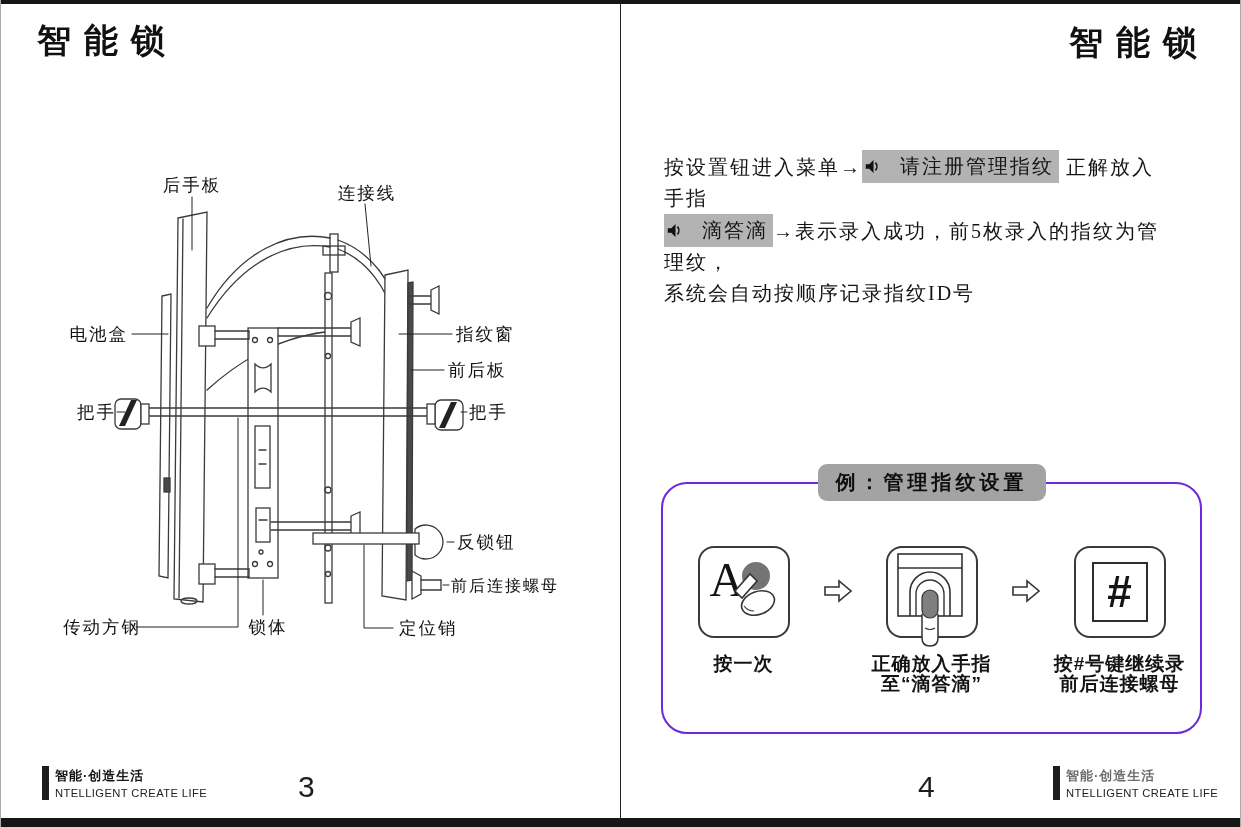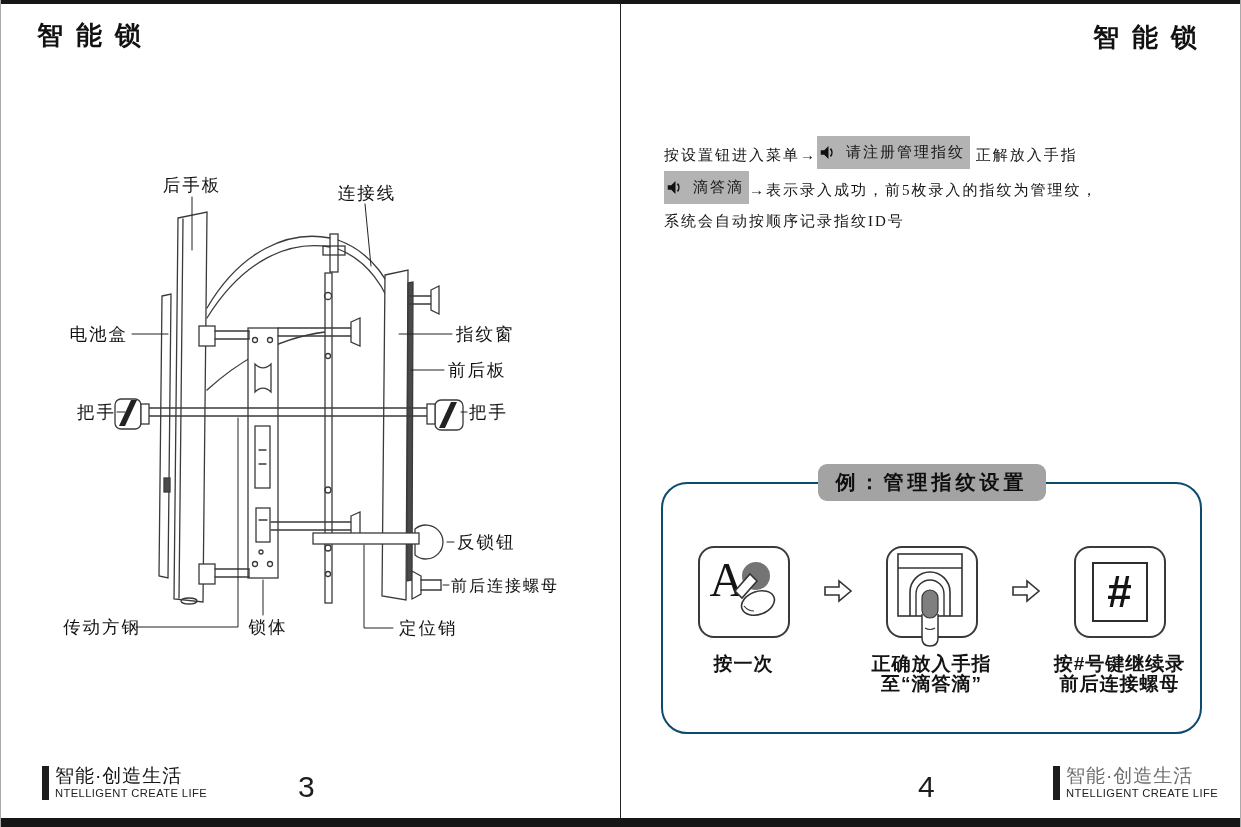--- a/index.html
+++ b/index.html
@@ -6,21 +6,21 @@
   .page{
     position:relative;width:1241px;height:827px;background:#fff;
     font-family:"Liberation Sans",sans-serif;color:#1a1a1a;
     border-left:1px solid #aaa;border-right:1px solid #aaa;box-sizing:border-box;
     overflow:hidden;margin:0 auto;
   }
   .strip-top{position:absolute;left:0;top:0;width:100%;height:4px;background:#161616;}
   .strip-bottom{position:absolute;left:0;bottom:0;width:100%;height:9px;background:#161616;}
   .divider{position:absolute;left:619px;top:4px;bottom:9px;width:1px;background:#222;}
 
-  .title{position:absolute;font-size:26px;font-weight:bold;letter-spacing:13px;color:#111;white-space:nowrap;}
+  .title{position:absolute;font-size:34px;font-weight:bold;letter-spacing:13px;color:#111;white-space:nowrap;}
   .title-left{left:36px;top:18px;}
   .title-right{right:30px;top:20px;}
 
   .watermark{
     position:absolute;left:0;top:383px;width:100%;text-align:center;white-space:nowrap;
     font-size:64px;letter-spacing:6px;font-weight:bold;
     color:rgba(150,150,150,0.30);
     -webkit-text-fill-color:rgba(255,255,255,0.22);
     -webkit-text-stroke:1.5px rgba(130,130,130,0.42);
     z-index:6;pointer-events:none;
@@ -29,44 +29,44 @@
   
   .diagram{position:absolute;left:30px;top:150px;width:560px;height:520px;z-index:1;}
   .diagram text{font-family:"Liberation Serif",serif;font-size:17.5px;fill:#111;letter-spacing:2px;}
   .diagram .small-label{font-size:16px;}
 
   
   .footer{position:absolute;top:766px;display:flex;align-items:flex-start;z-index:7;}
   .footer-left{left:41px;}
   .footer-right{left:1052px;}
   .footer .bar{width:7px;height:34px;background:#1c1c1c;margin-right:6px;}
-  .footer .cn{font-size:19px;font-weight:normal;letter-spacing:1px;line-height:20px;color:#161616;}
+  .footer .cn{font-size:13px;font-weight:bold;letter-spacing:1px;line-height:20px;color:#161616;}
   .footer-right .cn{color:#6e6e6e;}
   .footer .en{font-size:11.2px;letter-spacing:0.4px;color:#222;margin-top:1px;}
   .pagenum{position:absolute;top:770px;font-size:30px;color:#1d1d1d;z-index:7;}
   .pagenum-left{left:297px;}
   .pagenum-right{left:917px;}
 
   
   .section-bar{
     position:absolute;left:663px;top:90px;width:578px;height:31px;background:#a8a8a8;
     border-radius:9px 0 0 9px;display:flex;align-items:center;padding-left:26px;box-sizing:border-box;z-index:2;
   }
   .section-bar .txt{font-size:21px;font-weight:bold;letter-spacing:9px;color:#0e0e0e;white-space:nowrap;}
 
   .para{
-    position:absolute;left:663px;top:136px;width:510px;z-index:2;
-    font-family:"Liberation Serif",serif;font-size:15px;line-height:31px;letter-spacing:2px;color:#151515;
-  }
-  .voice{background:#b3b3b3;padding:1px 5px 1px 3px;display:inline-flex;align-items:center;gap:9px;}
+    position:absolute;left:663px;top:150px;width:510px;z-index:2;
+    font-family:"Liberation Serif",serif;font-size:20px;line-height:31px;letter-spacing:2px;color:#151515;
+  }
+  .voice{background:#b3b3b3;padding:1px 5px 1px 3px;display:inline-flex;align-items:center;gap:18px;}
   .speaker{flex:none;display:inline-block;vertical-align:-2px;}
 
   .example-box{
     position:absolute;left:660px;top:482px;width:537px;height:248px;
-    border:2px solid #0c4a6e;border-radius:26px;z-index:2;background:transparent;
+    border:2px solid #6d28d9;border-radius:26px;z-index:2;background:transparent;
   }
   .example-badge{
     position:absolute;left:50%;top:-20px;transform:translateX(-50%);
     background:#a3a3a3;border-radius:9px;padding:5px 18px;white-space:nowrap;
     font-size:20px;font-weight:bold;letter-spacing:4px;color:#0e0e0e;
   }
   .steps{display:flex;justify-content:center;align-items:flex-start;margin-top:62px;}
   .step{display:flex;flex-direction:column;align-items:center;width:158px;}
   .card{position:relative;width:88px;height:88px;border:2px solid #3a3a3a;border-radius:16px;background:#fff;box-sizing:content-box;}
   .caption{margin-top:16px;text-align:center;font-size:19px;font-weight:600;letter-spacing:1px;line-height:20px;color:#141414;white-space:nowrap;}

